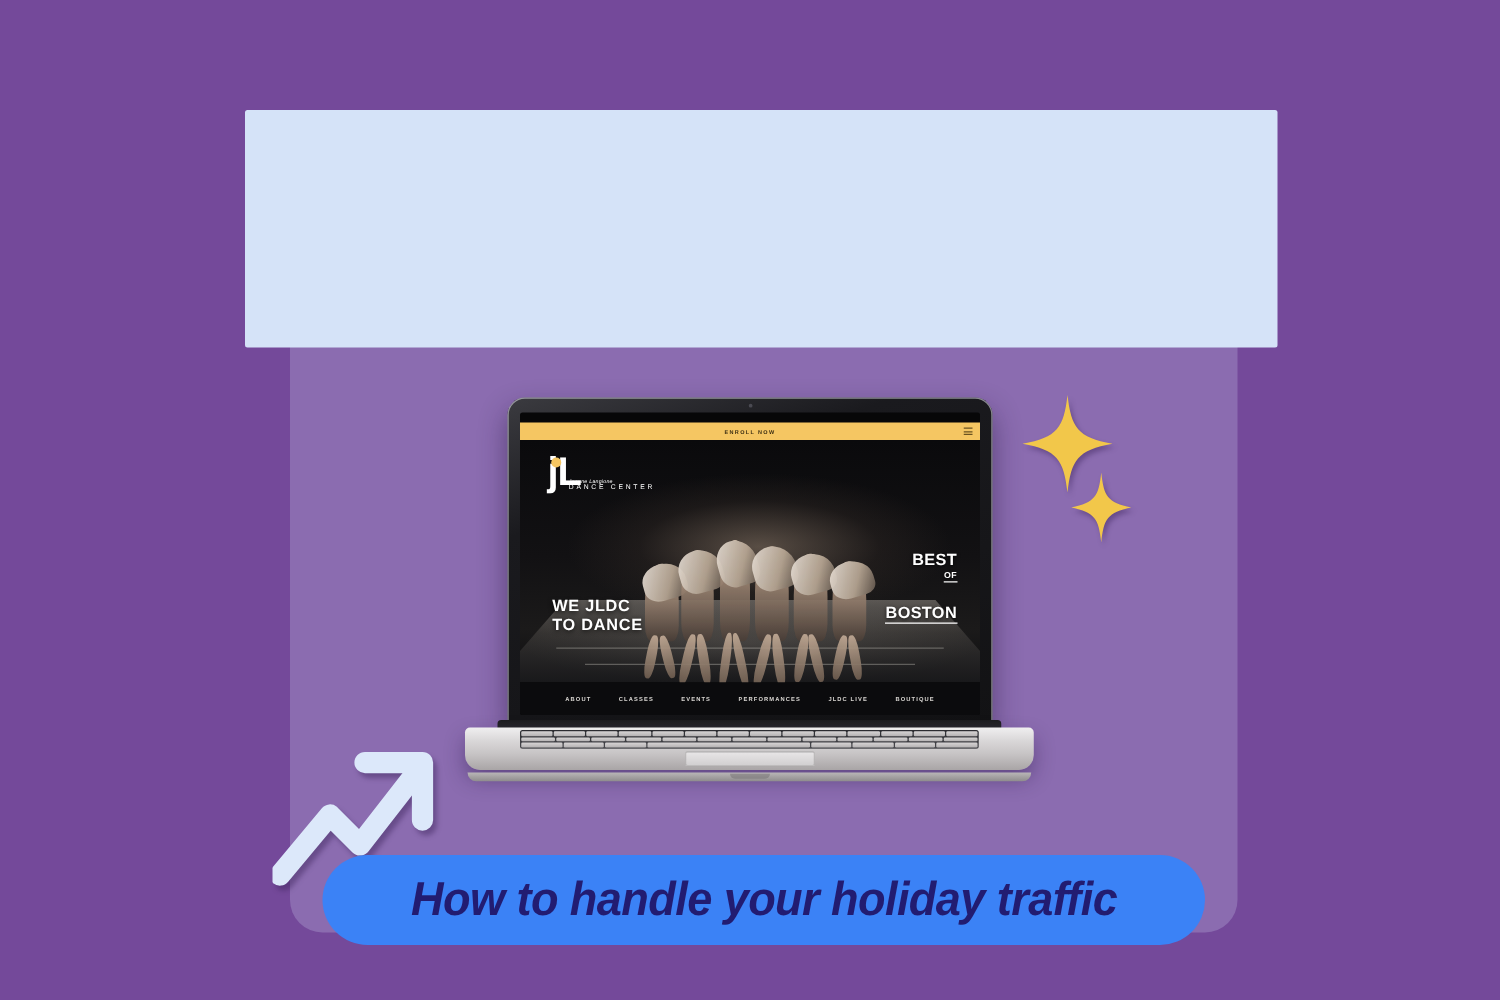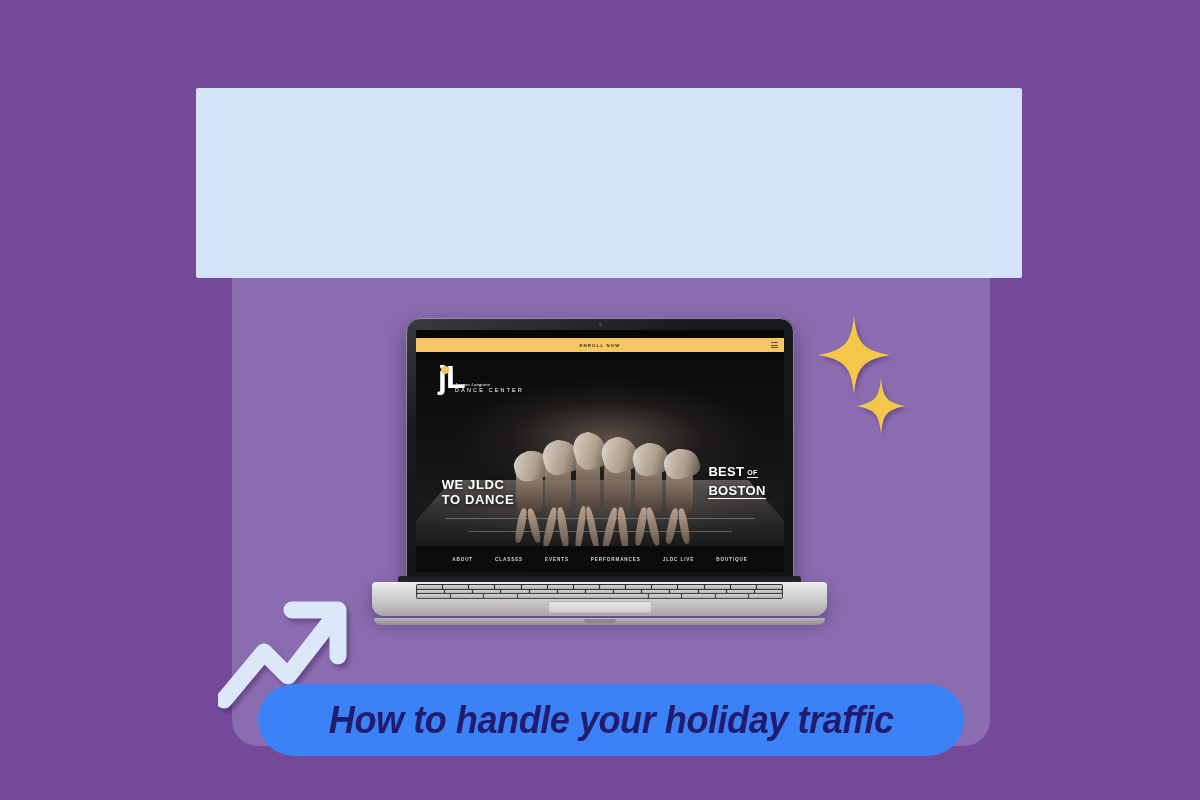--- a/index.html
+++ b/index.html
@@ -163,29 +163,29 @@
     text-shadow:0 1px 4px rgba(0,0,0,.85);
     white-space:pre-line;
   }
 
   
   .badge{
     position:absolute; right:5%; bottom:24%;
     color:#fff; text-align:left;
     text-shadow:0 1px 3px rgba(0,0,0,.8);
   }
-  .badge-row1{ display:flex; align-items:flex-end; gap:3px; }
+  .badge-row1{ display:flex; align-items:flex-end; gap:3px;flex-direction:column; }
   .badge-best{ font-size:13px; font-weight:bold; letter-spacing:.3px; line-height:1; }
   .badge-of{
     font-size:7px; font-weight:bold; letter-spacing:.3px; line-height:1;
     border-bottom:1.2px solid #fff; padding-bottom:1px;
   }
   .badge-boston{
     font-size:13px; font-weight:bold; letter-spacing:.3px; line-height:1.05;
-    border-bottom:1.6px solid #fff; display:inline-block; padding-bottom:1px; margin-top:6px;
+    border-bottom:1.6px solid #fff; display:inline-block; padding-bottom:1px; margin-top:17px;
   }
 
   
   .logo{ position:absolute; left:6%; top:6%; color:#fff; }
   .logo-mark{ position:relative; font-size:32px; font-weight:bold; line-height:.86; letter-spacing:-1px; }
   .logo-dot{
     position:absolute; left:2.5px; top:2px; width:8px; height:8px;
     background:#f5c662; border-radius:50%;
   }
   .logo-sub1{ font-size:4.2px; font-style:italic; letter-spacing:.2px; margin-left:17px; margin-top:-9px; }

